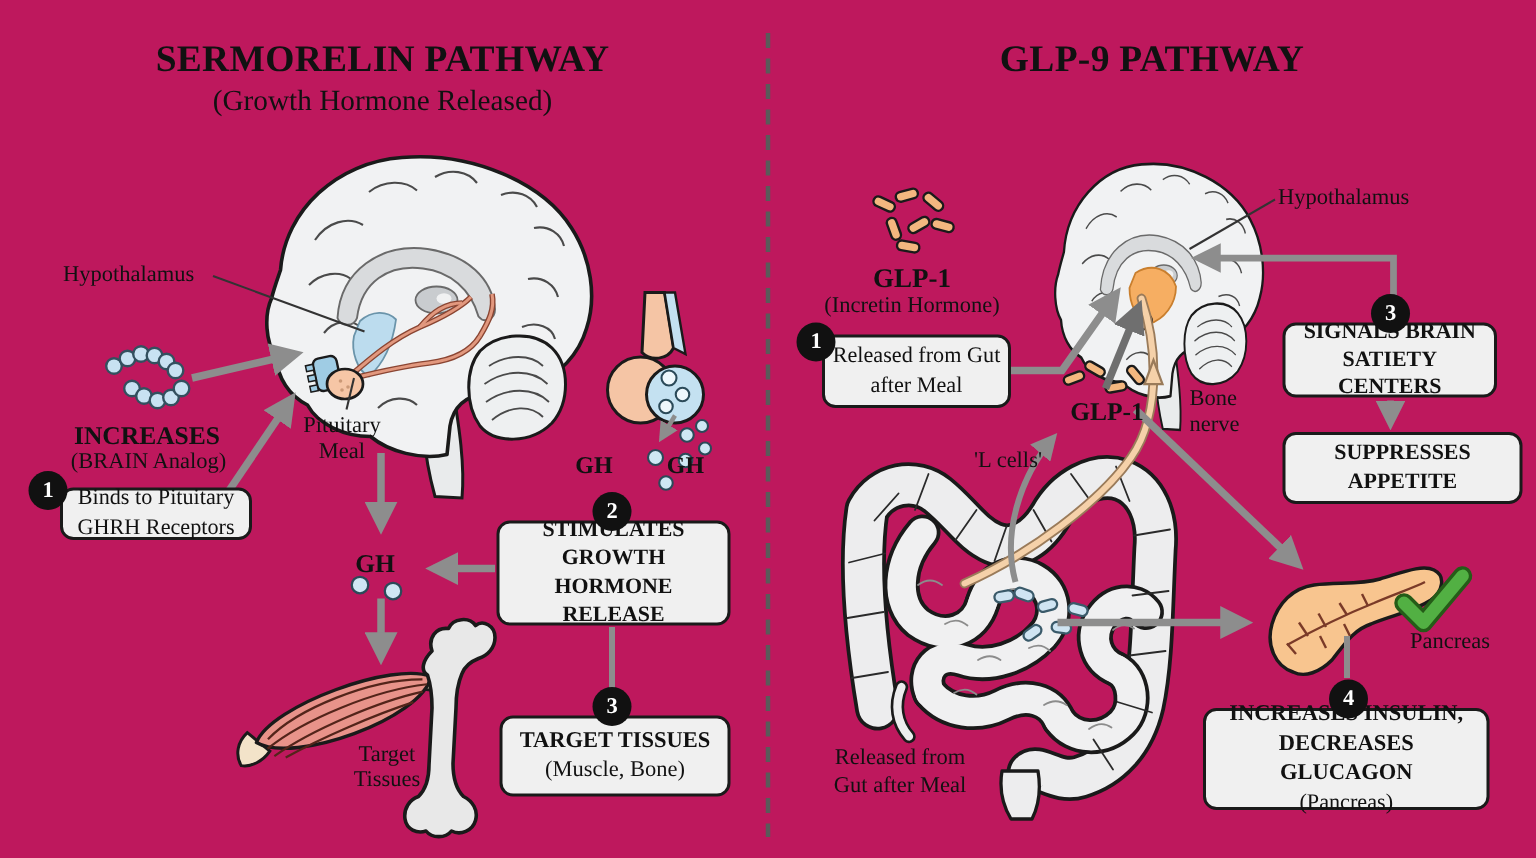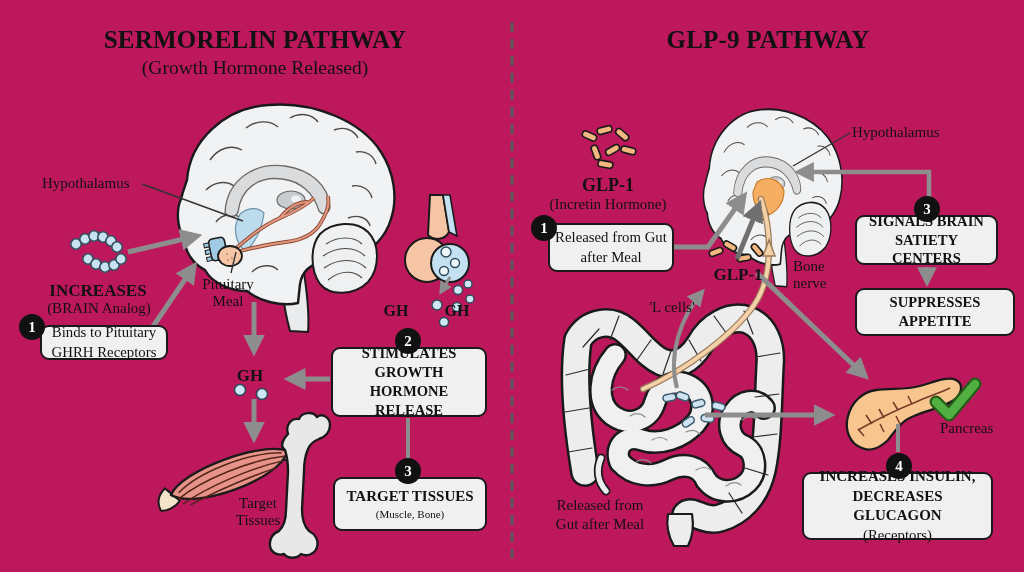--- a/index.html
+++ b/index.html
@@ -302,21 +302,21 @@
 </div>
 <div class="badge" style="left:19px;top:314px;">1</div>
 
 <div class="box" style="left:331px;top:347px;width:156px;height:70px;">
   <span class="b">STIMULATES GROWTH HORMONE RELEASE</span>
 </div>
 <div class="badge" style="left:395px;top:328px;">2</div>
 
 <div class="box" style="left:333px;top:477px;width:154px;height:54px;">
   <span class="b" style="font-size:15px;">TARGET TISSUES</span>
-  <span class="r" style="font-size:11px;">(Muscle, Bone)</span>
+  <span class="r" style="font-size:15px;">(Muscle, Bone)</span>
 </div>
 <div class="badge" style="left:395px;top:458px;">3</div>
 
 <div class="txt title ctr" style="left:768px;top:26px;">GLP-9 PATHWAY</div>
 
 <div class="txt b18 ctr" style="left:608px;top:175px;">GLP-1</div>
 <div class="txt lbl ctr" style="left:608px;top:196px;">(Incretin Hormone)</div>
 <div class="txt lbl" style="left:852px;top:124px;">Hypothalamus</div>
 <div class="txt b17 ctr" style="left:738px;top:265px;">GLP-1</div>
 <div class="txt lbl" style="left:793px;top:258px;width:52px;">Bone nerve</div>
@@ -333,17 +333,17 @@
   <span class="b">SIGNALS BRAIN SATIETY CENTERS</span>
 </div>
 <div class="badge" style="left:914px;top:196px;">3</div>
 
 <div class="box" style="left:855px;top:288px;width:160px;height:48px;">
   <span class="b">SUPPRESSES APPETITE</span>
 </div>
 
 <div class="box" style="left:802px;top:472px;width:191px;height:68px;">
   <span class="b" style="font-size:15px;">INCREASES INSULIN, DECREASES GLUCAGON</span>
-  <span class="r">(Receptors)</span>
+  <span class="r">(Pancreas)</span>
 </div>
 <div class="badge" style="left:886px;top:453px;">4</div>
 
 </div>
 
 </body></html>

